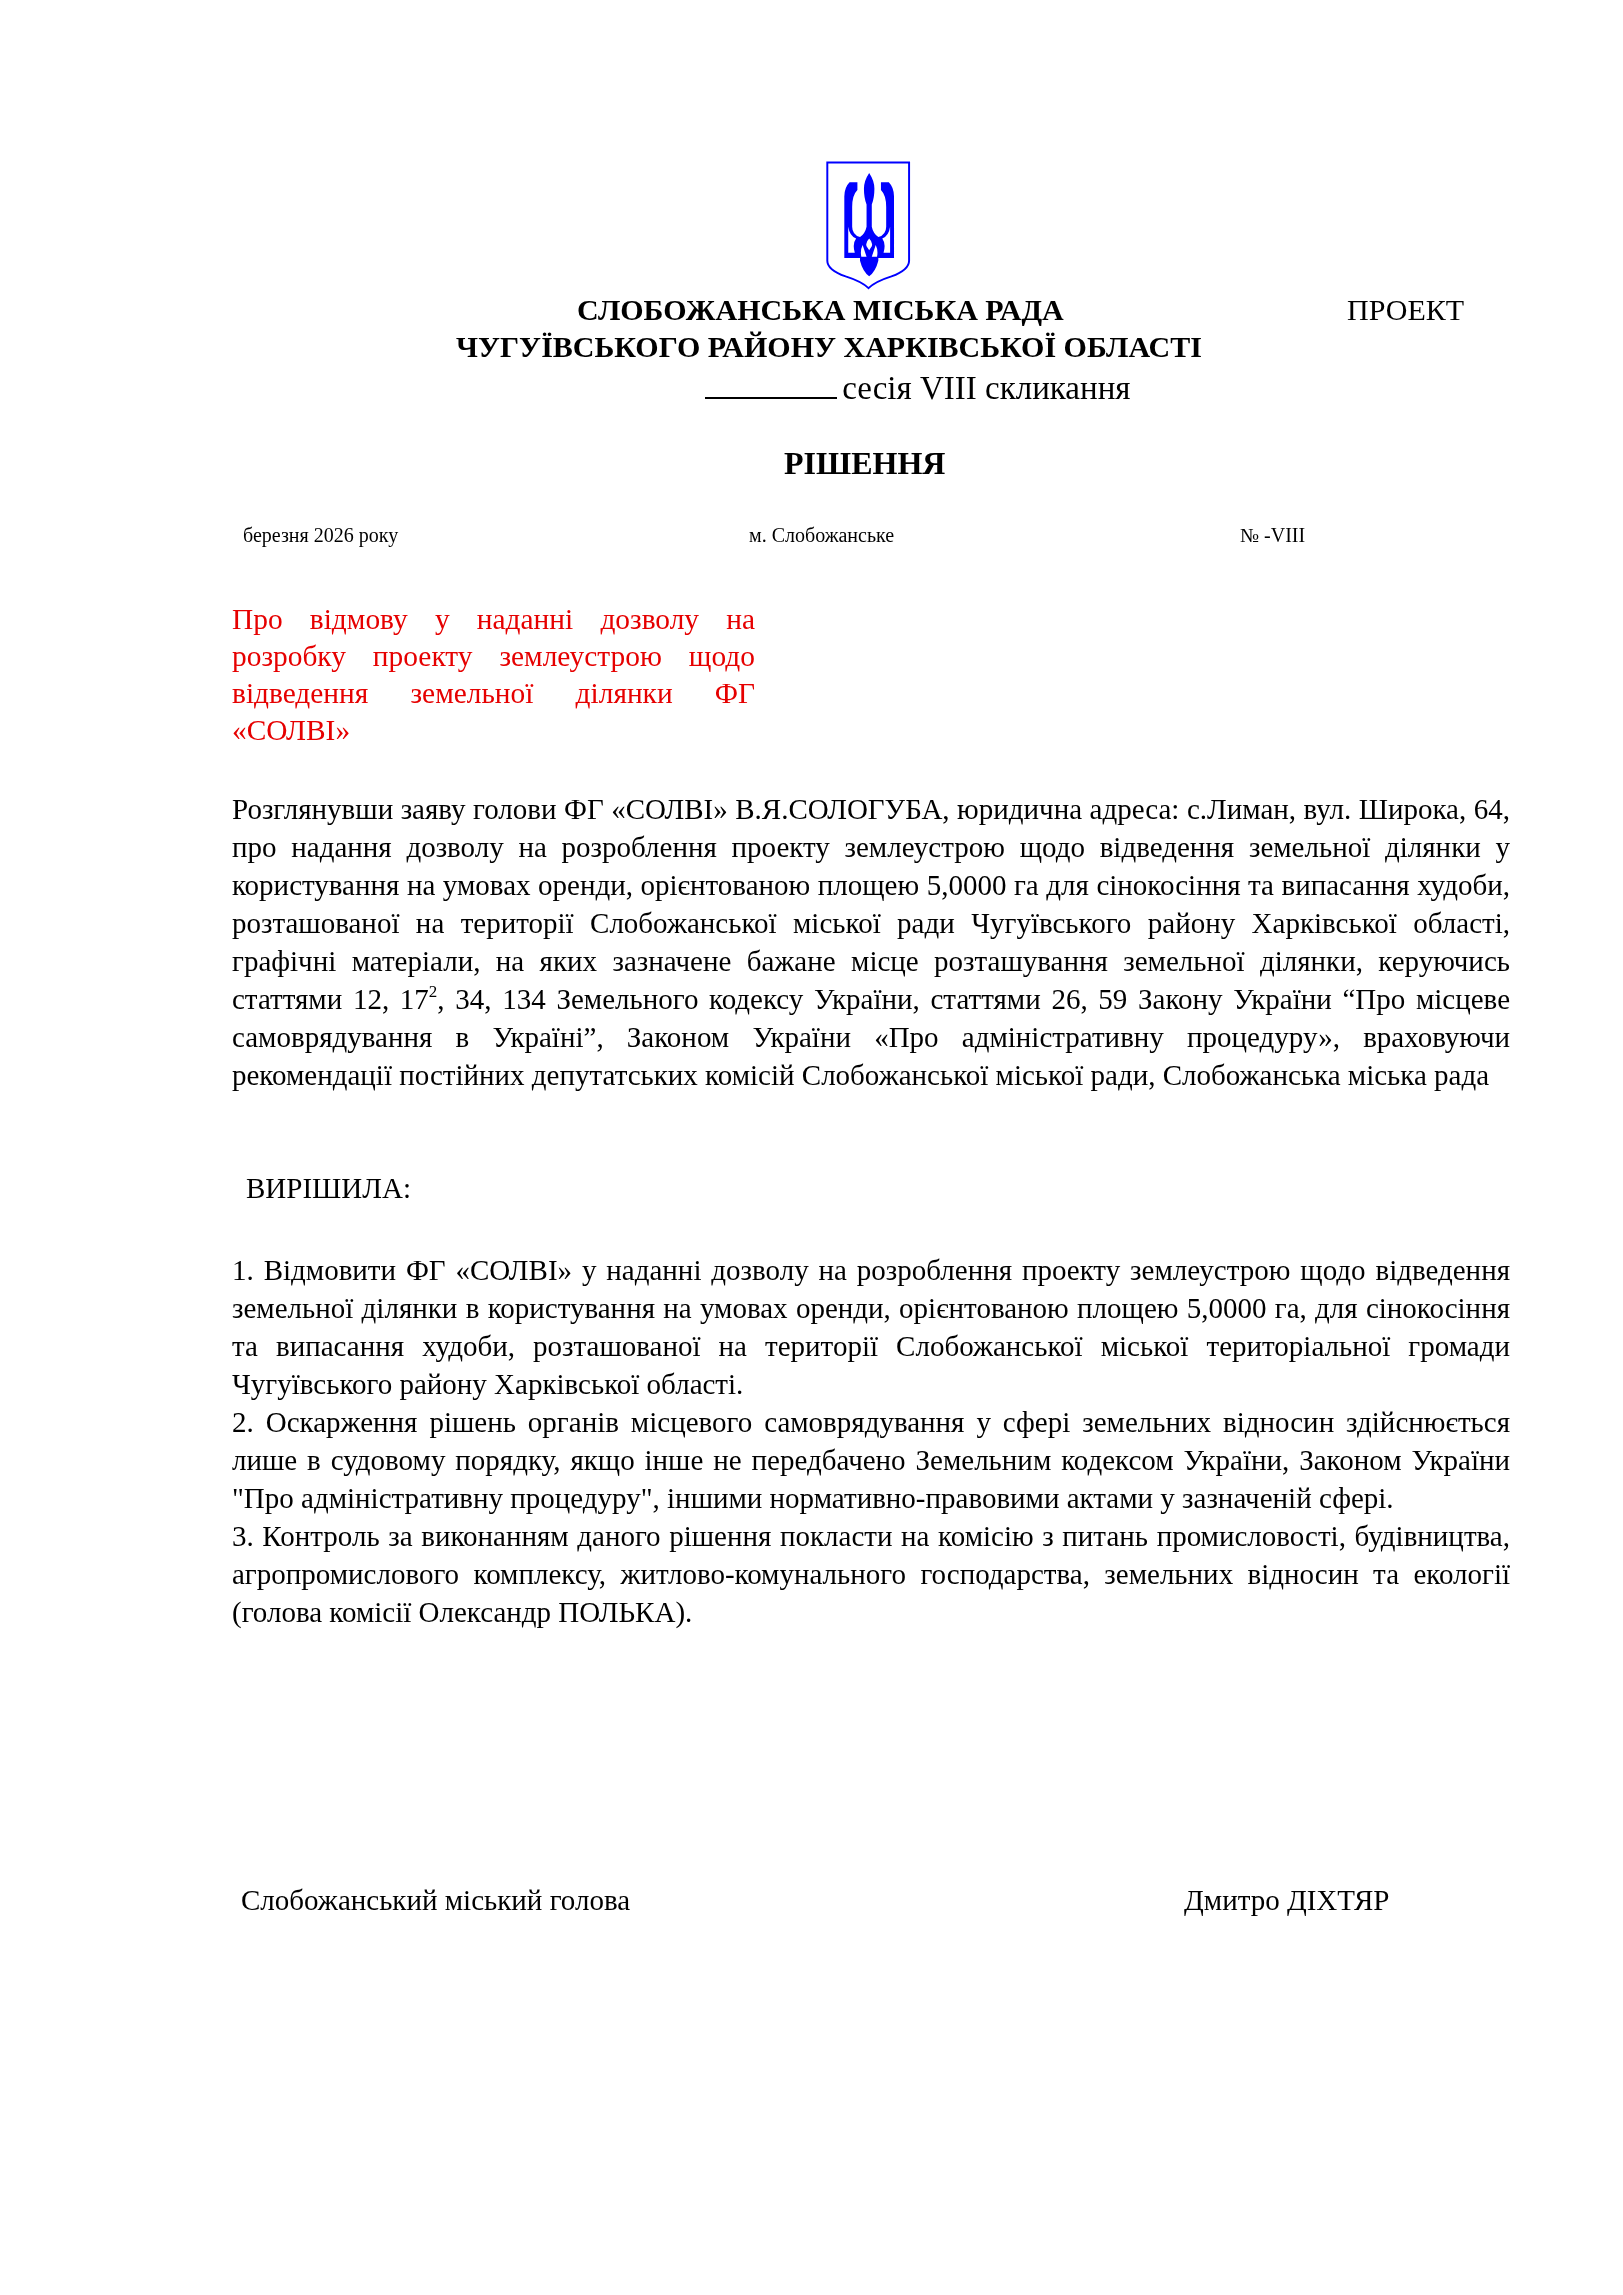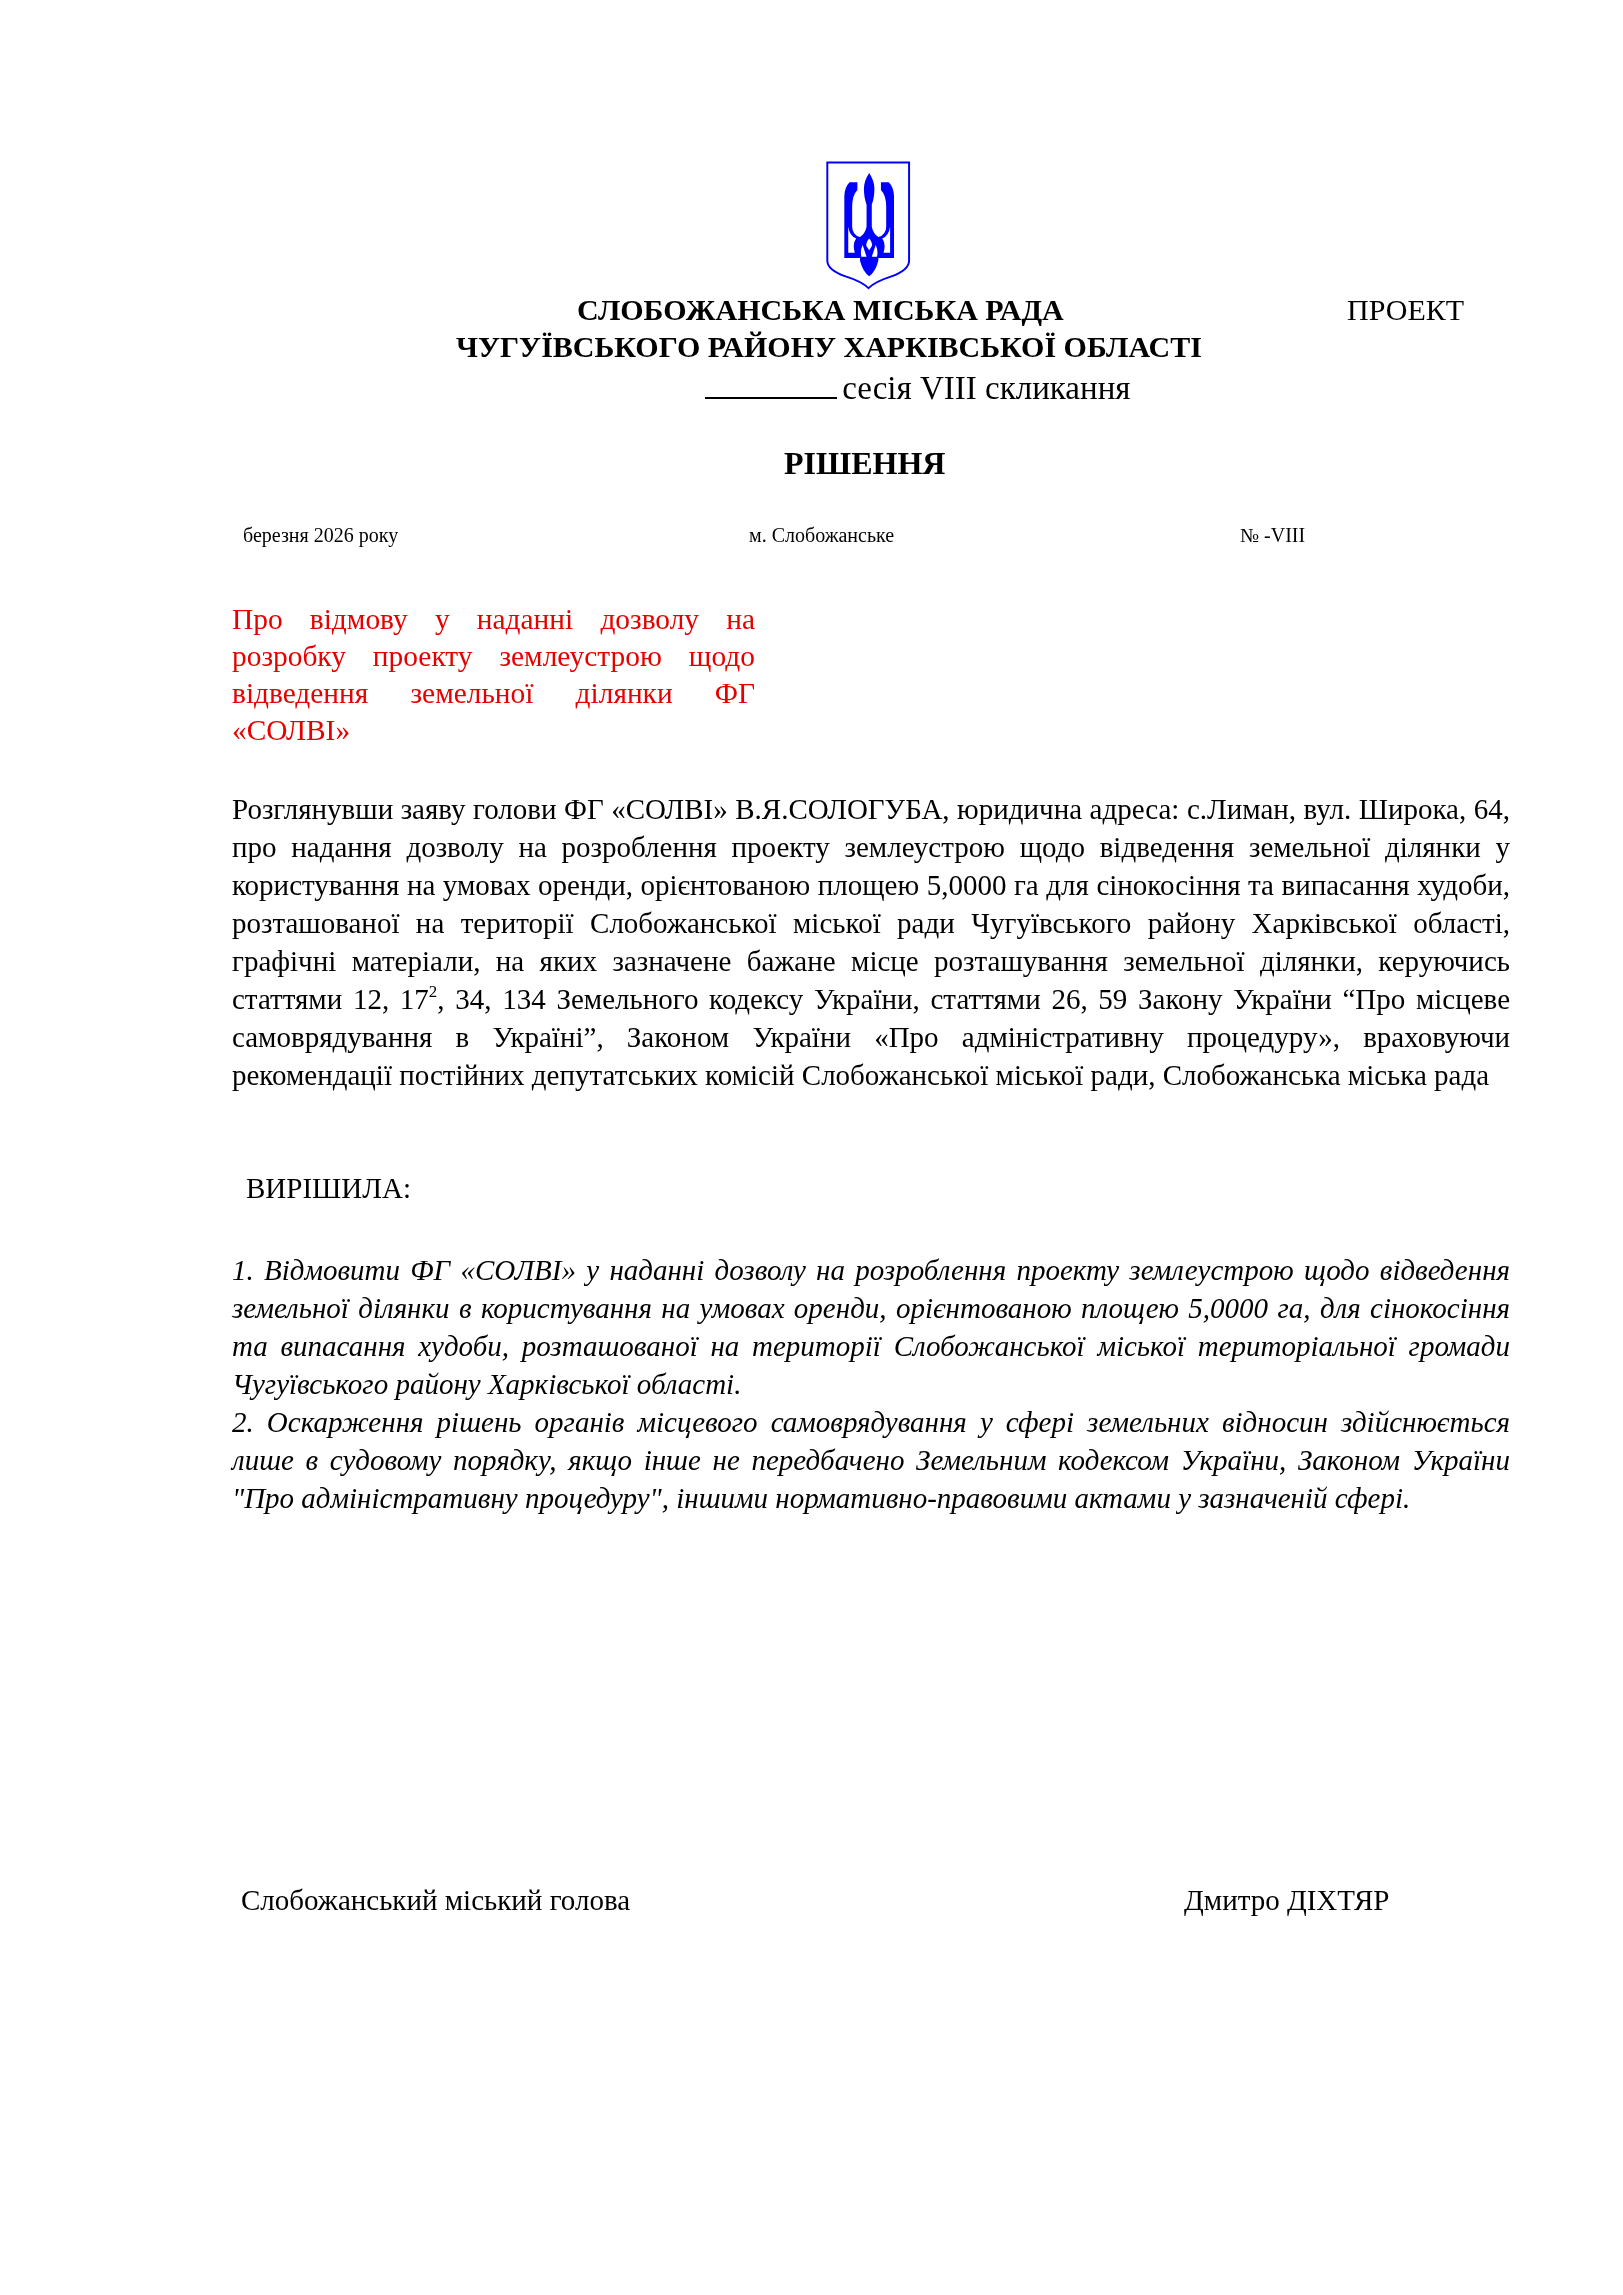--- a/index.html
+++ b/index.html
@@ -27,21 +27,21 @@
     left: 232px; top: 601px; width: 523px;
     color: #e60000; font-weight: normal; font-size: 29.4px; line-height: 37px;
     text-align: justify; text-align-last: left;
   }
   .para {
     left: 232px; width: 1278px; font-size: 29px; line-height: 38px;
     text-align: justify; text-align-last: left;
   }
   .preamble { top: 790px; }
   .resolved { left: 232px; top: 1170px; font-size: 29px; line-height: 37px; margin-left: 14px; }
-  .items { top: 1251px; font-style: italic; }
+  .items { top: 1251px; }
   .items p { margin: 0; }
   sup { font-size: 17px; line-height: 0; vertical-align: 11.8px; }
   .sign { top: 1882px; font-size: 29px; line-height: 37px; white-space: nowrap; }
   .sign-title { left: 241px; }
   .sign-name { left: 1184px; }
 </style>
 </head>
 <body>
 
 <div class="abs emblem">
@@ -71,17 +71,18 @@
 
 <div class="abs subject">Про відмову у наданні дозволу на розробку проекту землеустрою щодо відведення земельної ділянки ФГ «СОЛВІ»</div>
 
 <div class="abs para preamble"><span>Розглянувши заяву голови ФГ «СОЛВІ» В.Я.СОЛОГУБА, юридична адреса: с.Лиман, вул. Широка, 64, про надання дозволу на розроблення проекту землеустрою щодо відведення земельної ділянки у користування на умовах оренди, орієнтованою площею 5,0000 га для сінокосіння та випасання худоби, розташованої на території Слобожанської міської ради Чугуївського району Харківської області, графічні матеріали, на яких зазначене бажане місце розташування земельної ділянки, керуючись статтями 12, 17</span><sup>2</sup><span>, 34, 134 Земельного кодексу України, статтями 26, 59 Закону України “Про місцеве самоврядування в Україні”, Законом України «Про адміністративну процедуру», враховуючи рекомендації постійних депутатських комісій Слобожанської міської ради, Слобожанська міська  рада</span></div>
 
 <div class="abs resolved">ВИРІШИЛА:</div>
 
 <div class="abs para items">
   <p>1. Відмовити ФГ «СОЛВІ»  у наданні дозволу на розроблення проекту землеустрою щодо відведення земельної ділянки в користування на умовах оренди, орієнтованою площею 5,0000 га, для сінокосіння та випасання худоби, розташованої на території Слобожанської міської територіальної громади Чугуївського району Харківської області.</p>
   <p>2. Оскарження рішень органів місцевого самоврядування  у сфері земельних відносин здійснюється лише в судовому порядку, якщо інше не передбачено Земельним кодексом України, Законом  України "Про адміністративну процедуру", іншими нормативно-правовими актами у зазначеній сфері.</p>
+  <p>3. Контроль за виконанням даного рішення покласти  на  комісію з питань промисловості, будівництва, агропромислового комплексу,  житлово-комунального  господарства, земельних відносин та екології (голова комісії  Олександр ПОЛЬКА).</p>
 </div>
 
 <div class="abs sign sign-title">Слобожанський міський голова</div>
 <div class="abs sign sign-name">Дмитро  ДІХТЯР</div>
 
 
 </body></html>

